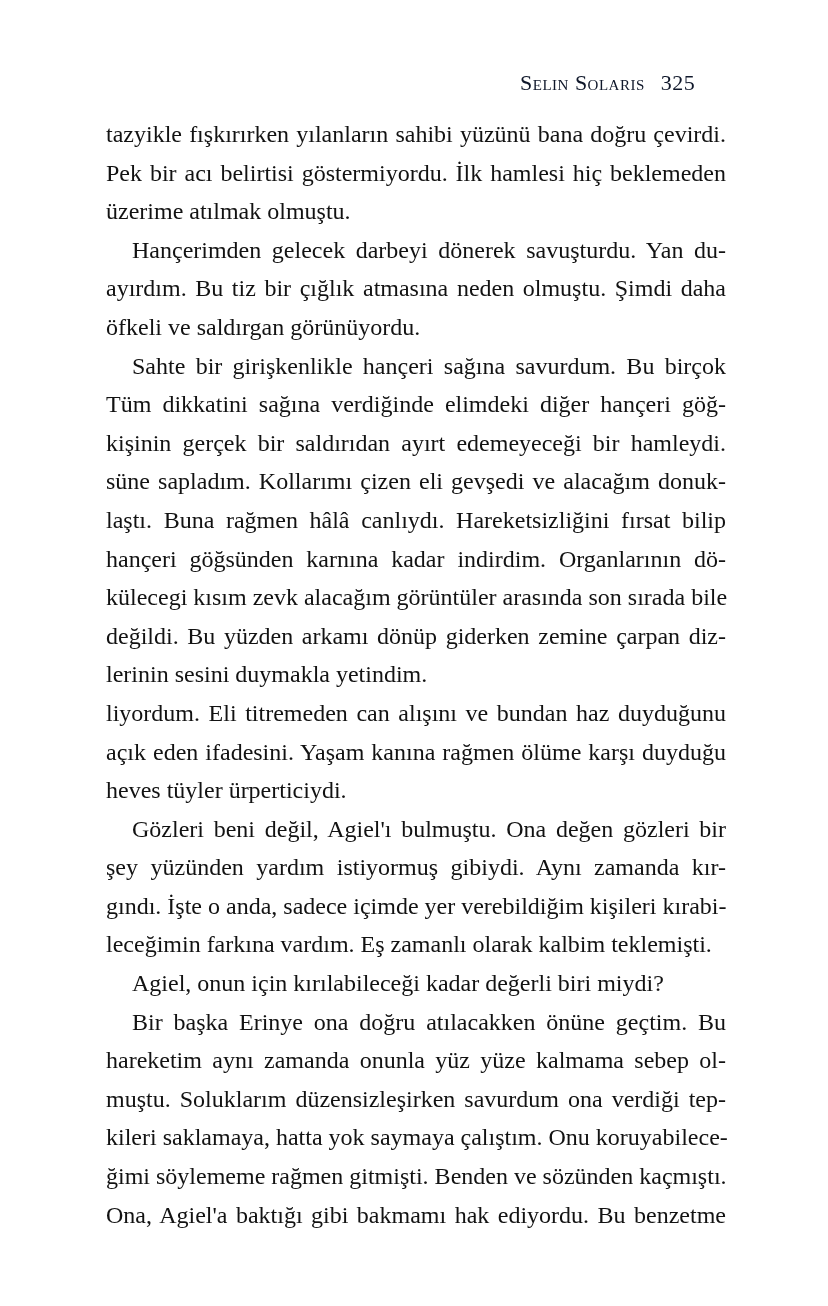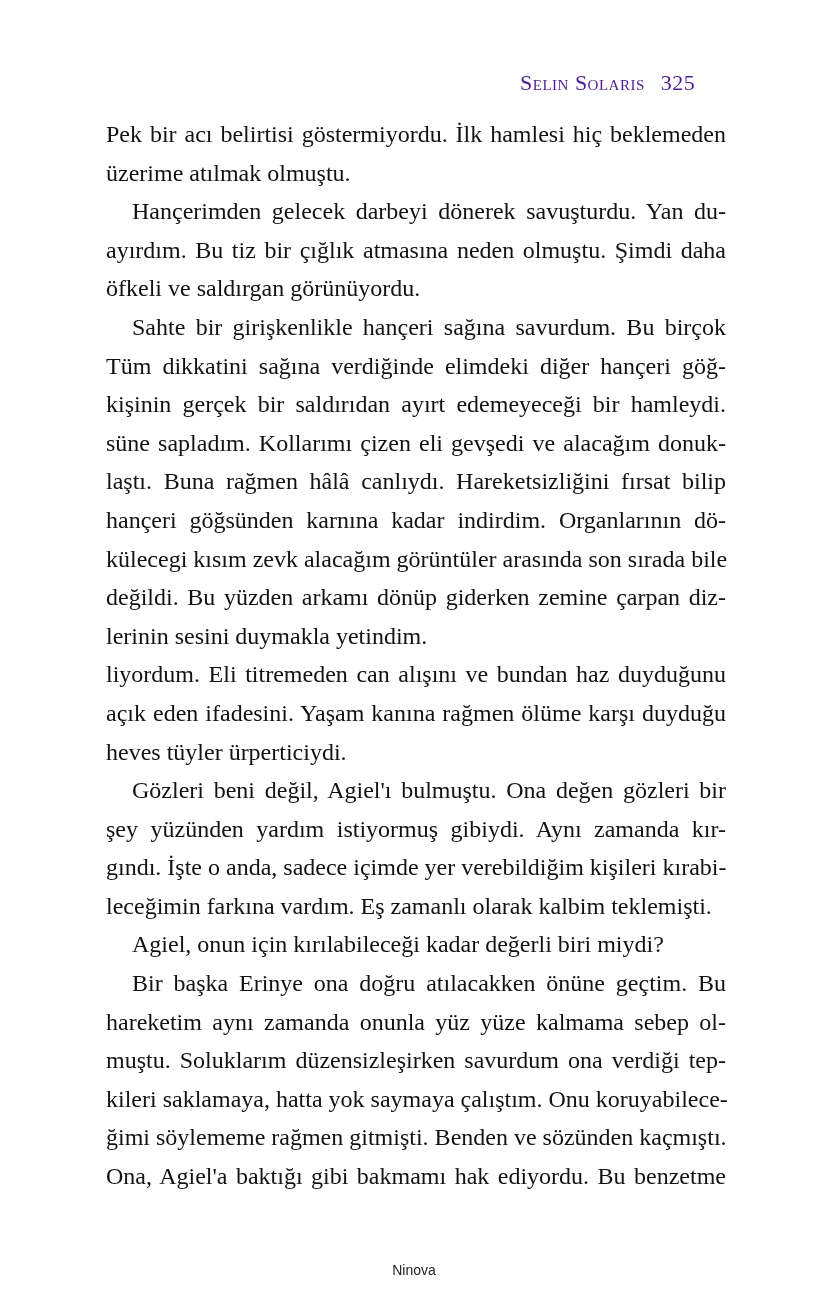--- a/index.html
+++ b/index.html
@@ -1,20 +1,20 @@
 <!DOCTYPE html>
 <html><head>
 <meta charset="utf-8">
 <style>
   html, body { margin: 0; padding: 0; background: #ffffff; }
   body { width: 828px; height: 1306px; position: relative; overflow: hidden; }
   .page { position: absolute; left: 0; top: 0; width: 828px; height: 1306px; background: #fff; }
   .running-head {
     position: absolute; top: 70px; left: 520px; width: 210px;
-    font-family: "Liberation Serif", serif; color: #4c1d95;
+    font-family: "Liberation Serif", serif; color: #0f172a;
     font-size: 22px; letter-spacing: 0.5px; white-space: nowrap;
   }
   .running-head .title { font-variant: small-caps; font-size: 22px; }
   .running-head .pageno { margin-left: 10px; }
   .body-text {
     position: absolute; left: 106px; top: 115px; width: 620px;
     font-family: "Liberation Serif", serif; color: #121212;
     font-size: 24px; line-height: 38.6px;
   }
   .line {
@@ -31,20 +31,21 @@
 </head>
 <body>
 
 <div class="page">
   <div class="running-head">
     <span class="title">Selin Solaris</span>
     <span class="pageno">325</span>
   </div>
 
   <div class="body-text" id="body-text">
+      <span class="line">tazyikle fışkırırken yılanların sahibi yüzünü bana doğru çevirdi.</span>
       <span class="line">Pek bir acı belirtisi göstermiyordu. İlk hamlesi hiç beklemeden</span>
       <span class="line last">üzerime atılmak olmuştu.</span>
       <span class="line indent">Hançerimden gelecek darbeyi dönerek savuşturdu. Yan du-</span>
       <span class="line">ayırdım. Bu tiz bir çığlık atmasına neden olmuştu. Şimdi daha</span>
       <span class="line last">öfkeli ve saldırgan görünüyordu.</span>
       <span class="line indent">Sahte bir girişkenlikle hançeri sağına savurdum. Bu birçok</span>
       <span class="line">Tüm dikkatini sağına verdiğinde elimdeki diğer hançeri göğ-</span>
       <span class="line">kişinin gerçek bir saldırıdan ayırt edemeyeceği bir hamleydi.</span>
       <span class="line">süne sapladım. Kollarımı çizen eli gevşedi ve alacağım donuk-</span>
       <span class="line">laştı. Buna rağmen hâlâ canlıydı. Hareketsizliğini fırsat bilip</span>
@@ -61,14 +62,13 @@
       <span class="line last">leceğimin farkına vardım. Eş zamanlı olarak kalbim teklemişti.</span>
       <span class="line indent last">Agiel, onun için kırılabileceği kadar değerli biri miydi?</span>
       <span class="line indent">Bir başka Erinye ona doğru atılacakken önüne geçtim. Bu</span>
       <span class="line">hareketim aynı zamanda onunla yüz yüze kalmama sebep ol-</span>
       <span class="line">muştu. Soluklarım düzensizleşirken savurdum ona verdiği tep-</span>
       <span class="line">kileri saklamaya, hatta yok saymaya çalıştım. Onu koruyabilece-</span>
       <span class="line">ğimi söylememe rağmen gitmişti. Benden ve sözünden kaçmıştı.</span>
       <span class="line">Ona, Agiel'a baktığı gibi bakmamı hak ediyordu. Bu benzetme</span>
     </div>
 
-  <div class="footer">Ninova</div>
 </div>
 
 </body></html>

